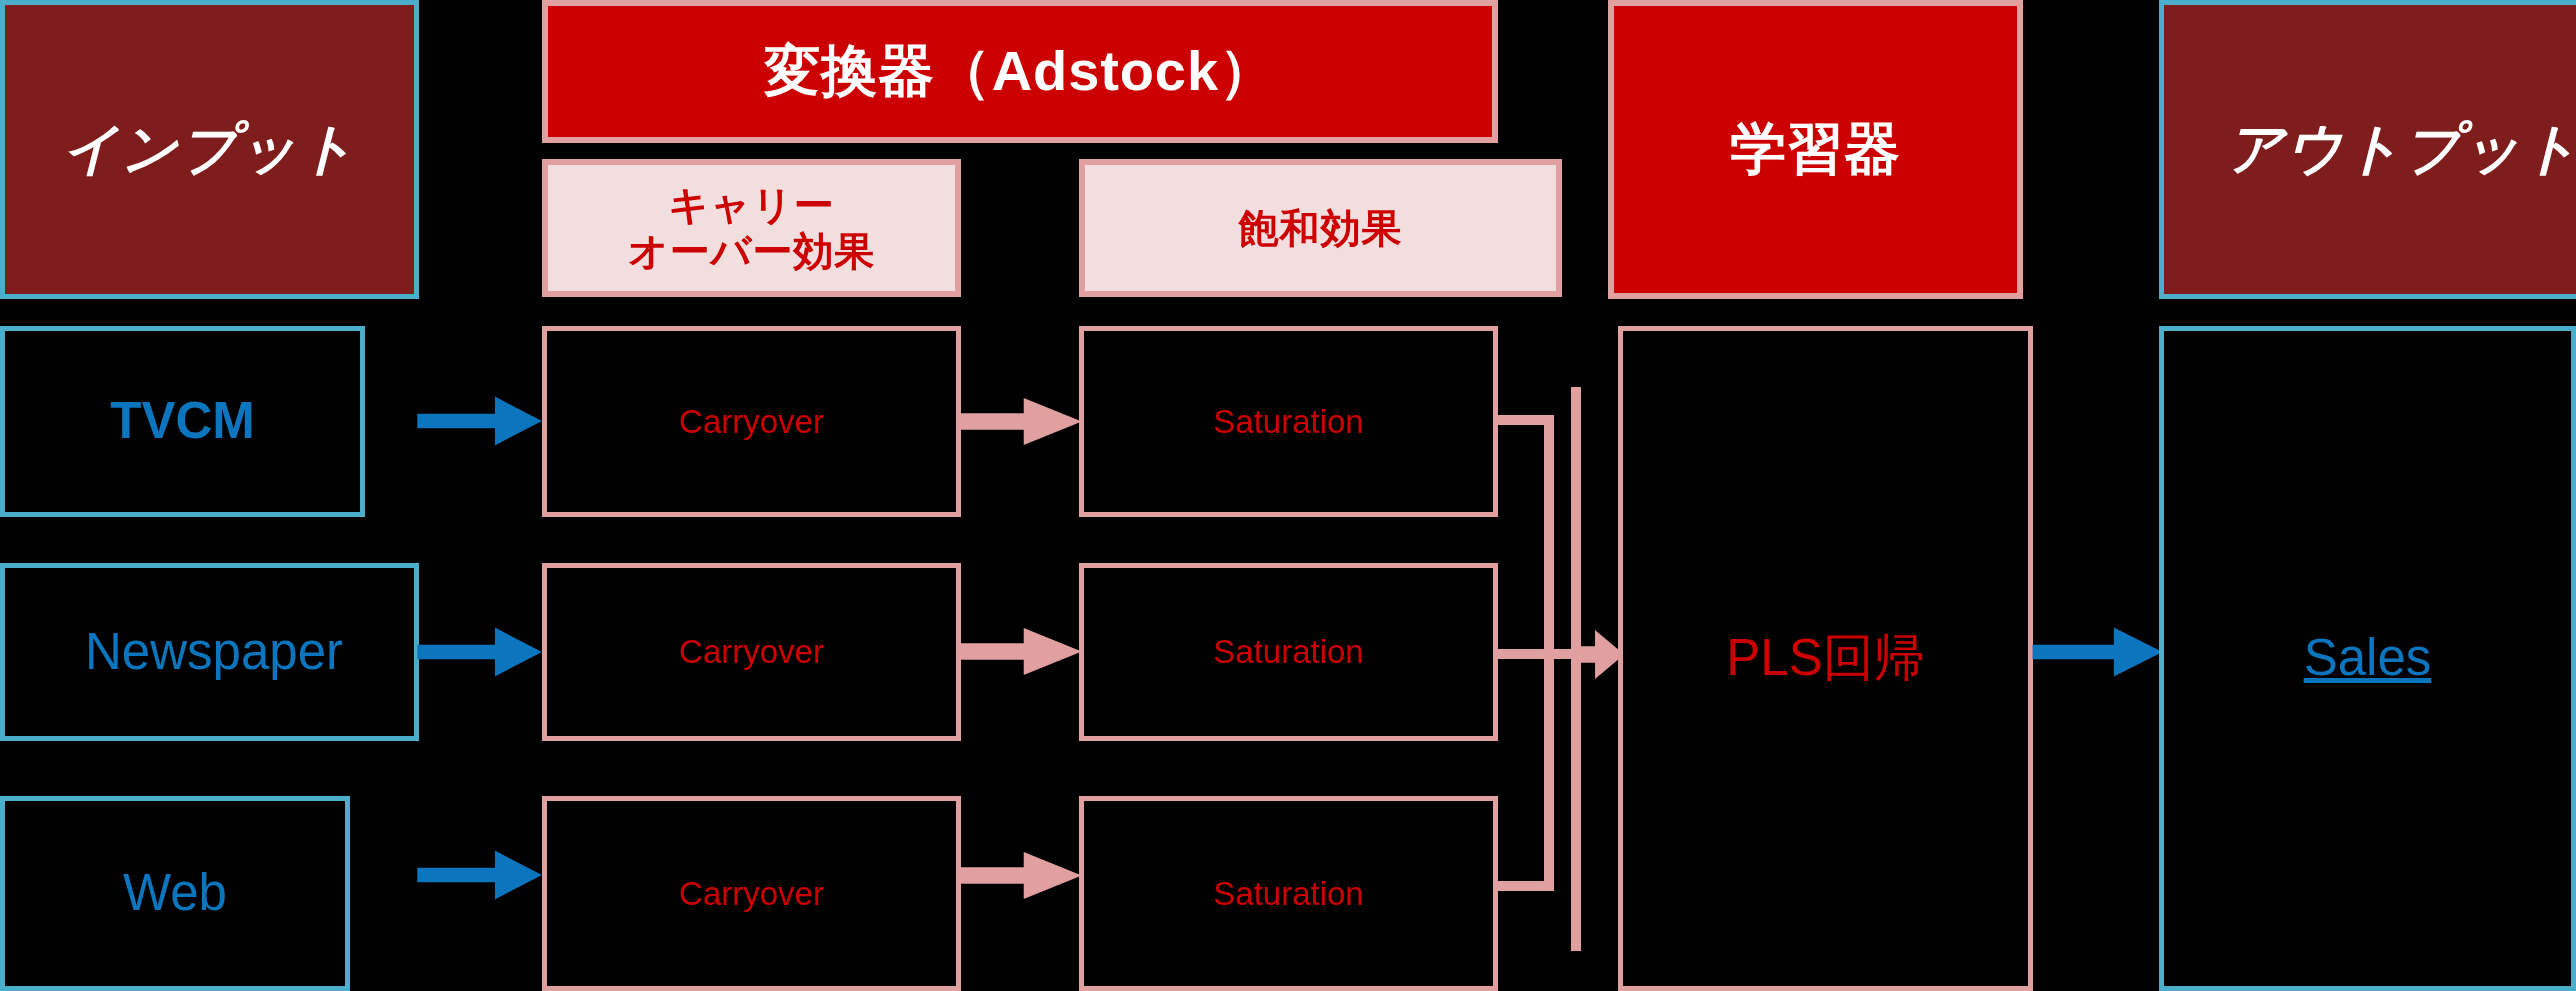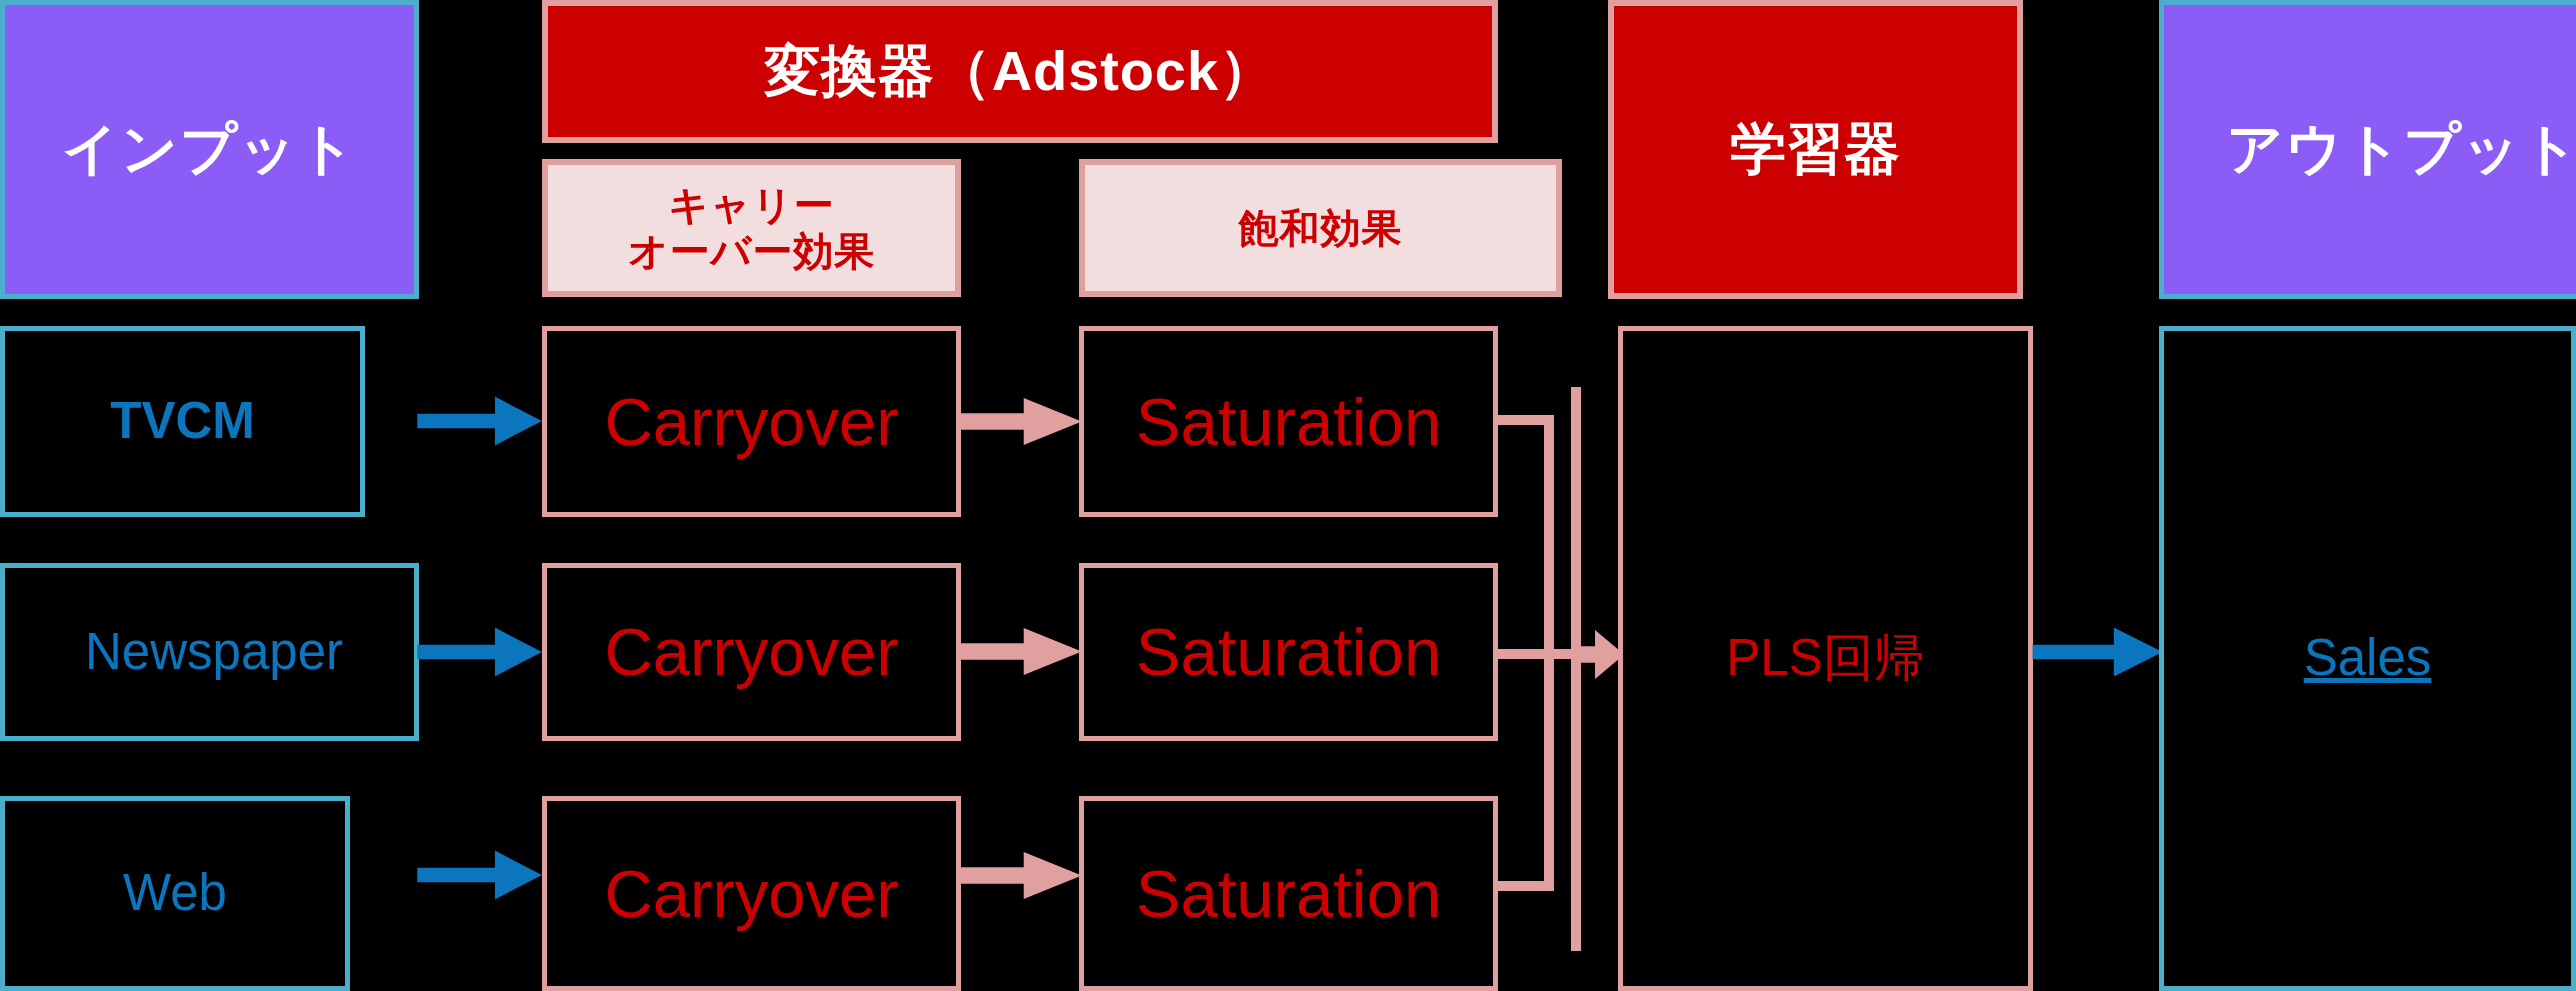--- a/index.html
+++ b/index.html
@@ -22,26 +22,27 @@
     box-sizing: border-box;
     display: flex;
     align-items: center;
     justify-content: center;
     text-align: center;
     line-height: 1.15;
   }
 
   
   .hdr-blue {
-    background: #8b5cf6;
+    background: #7f1d1d;
     border: 5.5px solid #4BAFCB;
     color: #FFFFFF;
     font-weight: bold;
     font-size: 56px;
     letter-spacing: 1.8px;
+    font-style: italic;
   }
   .hdr-red {
     background: #CC0000;
     border: 6.4px solid #E0A0A0;
     color: #FFFFFF;
     font-weight: bold;
     font-size: 56px;
     letter-spacing: 0.9px;
   }
   .hdr-sub {
@@ -57,21 +58,21 @@
   .node-blue {
     background: #000000;
     border: 5.5px solid #4BAFCB;
     color: #0B76BE;
     font-size: 51px;
   }
   .node-pink {
     background: #000000;
     border: 5.5px solid #E0A0A0;
     color: #CC0000;
-    font-size: 67px;
+    font-size: 33px;
   }
 
   
   .arrow {
     position: absolute;
   }
   .arrow svg { display: block; }
 
   
   .bus {

